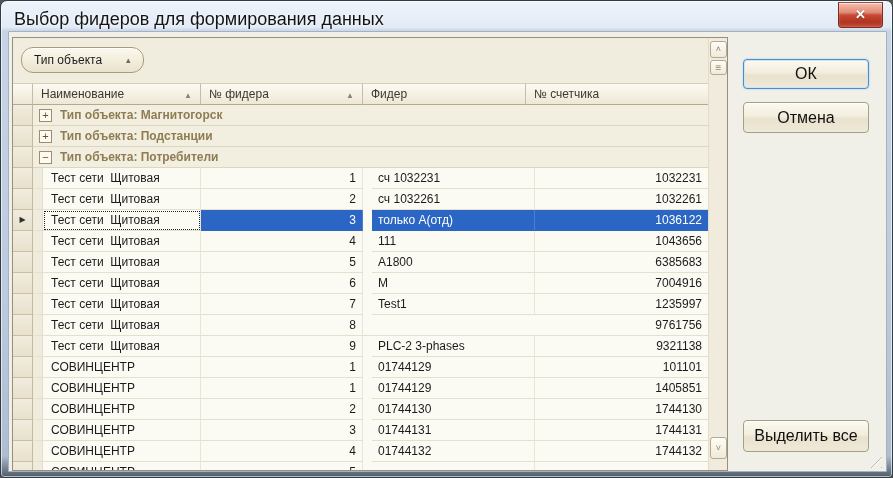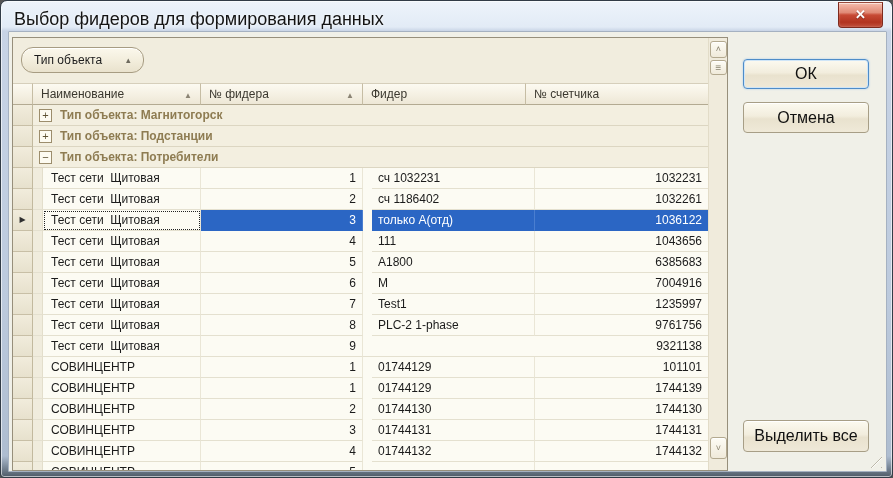--- a/index.html
+++ b/index.html
@@ -196,21 +196,21 @@
             <div class="dcell c-name">Тест сети  Щитовая</div>
             <div class="dcell c-no">1</div>
             <div class="dcell c-feeder">сч 1032231</div>
             <div class="dcell c-meter">1032231</div>
           </div>
           <div class="drow">
             <div class="ind-cell"></div>
             <div class="dcell c-indent"></div>
             <div class="dcell c-name">Тест сети  Щитовая</div>
             <div class="dcell c-no">2</div>
-            <div class="dcell c-feeder">сч 1186402</div>
+            <div class="dcell c-feeder">сч 1032261</div>
             <div class="dcell c-meter">1032261</div>
           </div>
           <div class="drow selected">
             <div class="ind-cell">▶</div>
             <div class="dcell c-indent"></div>
             <div class="dcell c-name">Тест сети  Щитовая</div>
             <div class="dcell c-no">3</div>
             <div class="dcell c-feeder">только А(отд)</div>
             <div class="dcell c-meter">1036122</div>
           </div>
@@ -244,45 +244,45 @@
             <div class="dcell c-name">Тест сети  Щитовая</div>
             <div class="dcell c-no">7</div>
             <div class="dcell c-feeder">Test1</div>
             <div class="dcell c-meter">1235997</div>
           </div>
           <div class="drow">
             <div class="ind-cell"></div>
             <div class="dcell c-indent"></div>
             <div class="dcell c-name">Тест сети  Щитовая</div>
             <div class="dcell c-no">8</div>
-            <div class="dcell c-feeder">PLC-2 1-phase</div>
             <div class="dcell c-meter">9761756</div>
           </div>
           <div class="drow">
             <div class="ind-cell"></div>
             <div class="dcell c-indent"></div>
             <div class="dcell c-name">Тест сети  Щитовая</div>
             <div class="dcell c-no">9</div>
+            <div class="dcell c-feeder">PLC-2 3-phases</div>
             <div class="dcell c-meter">9321138</div>
           </div>
           <div class="drow">
             <div class="ind-cell"></div>
             <div class="dcell c-indent"></div>
             <div class="dcell c-name">СОВИНЦЕНТР</div>
             <div class="dcell c-no">1</div>
             <div class="dcell c-feeder">01744129</div>
             <div class="dcell c-meter">101101</div>
           </div>
           <div class="drow">
             <div class="ind-cell"></div>
             <div class="dcell c-indent"></div>
             <div class="dcell c-name">СОВИНЦЕНТР</div>
             <div class="dcell c-no">1</div>
             <div class="dcell c-feeder">01744129</div>
-            <div class="dcell c-meter">1744139</div>
+            <div class="dcell c-meter">1405851</div>
           </div>
           <div class="drow">
             <div class="ind-cell"></div>
             <div class="dcell c-indent"></div>
             <div class="dcell c-name">СОВИНЦЕНТР</div>
             <div class="dcell c-no">2</div>
             <div class="dcell c-feeder">01744130</div>
             <div class="dcell c-meter">1744130</div>
           </div>
           <div class="drow">

